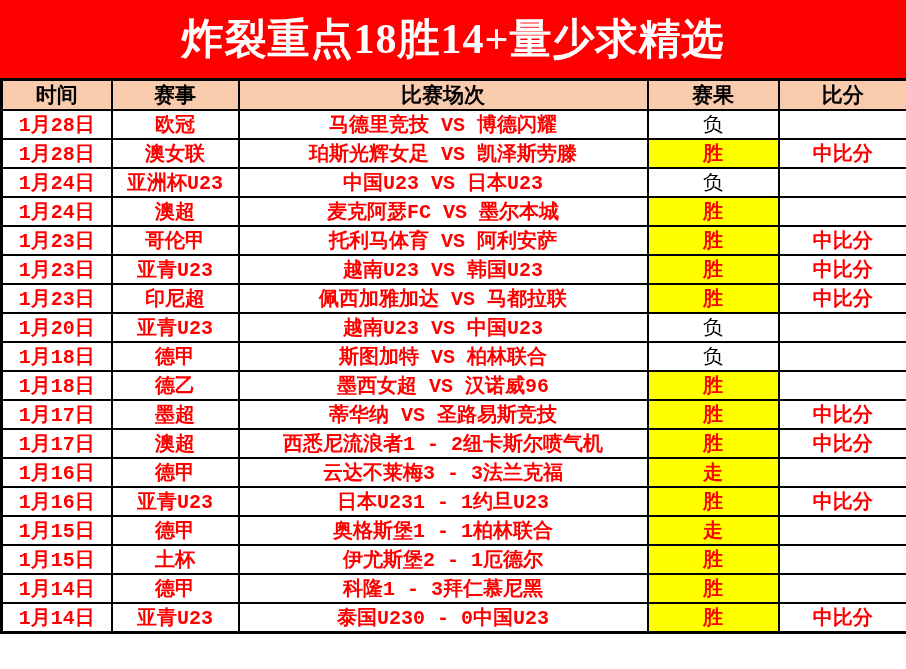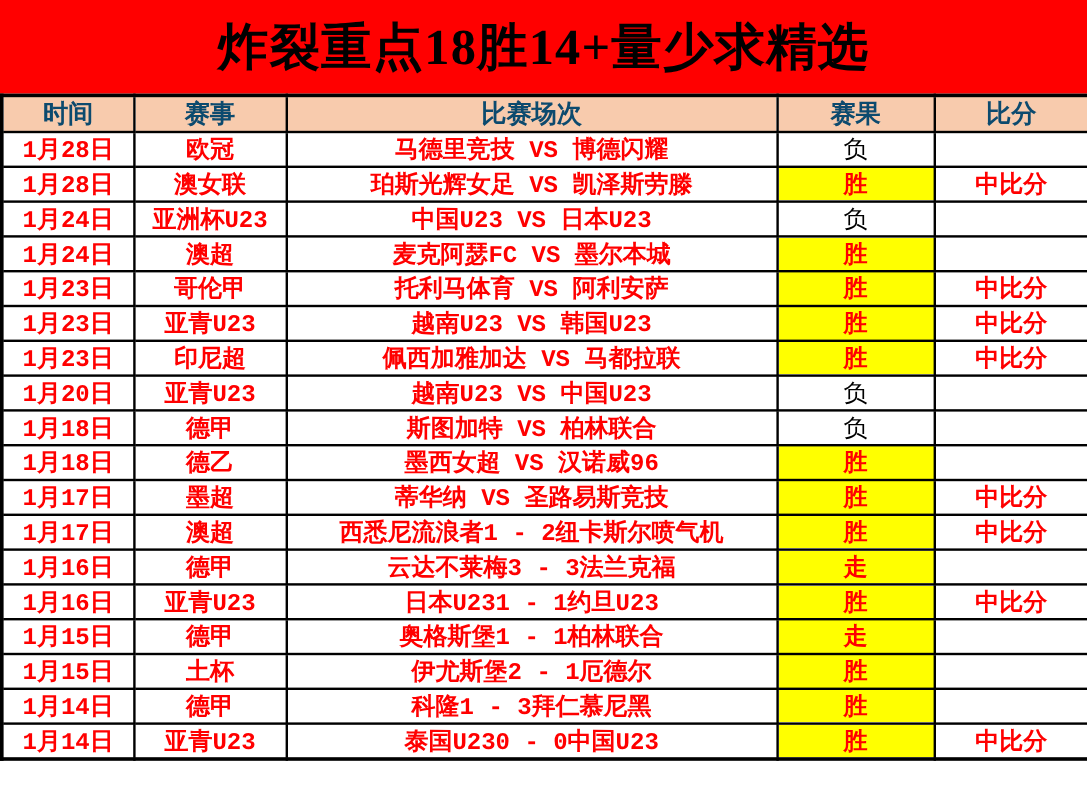--- a/index.html
+++ b/index.html
@@ -13,21 +13,21 @@
   }
   .banner {
     width: 906px;
     height: 78px;
     background: #ff0000;
     display: flex;
     align-items: center;
     justify-content: center;
   }
   .banner .title {
-    color: #000000;
+    color: #ffffff;
     font-size: 42px;
     font-weight: bold;
     letter-spacing: 1px;
     white-space: nowrap;
   }
   table.results {
     width: 906px;
     border-collapse: collapse;
     table-layout: fixed;
     border: 3px solid #000000;
@@ -39,21 +39,21 @@
     vertical-align: middle;
     padding: 0;
     overflow: hidden;
     white-space: nowrap;
   }
   table.results thead tr {
     height: 27px;
   }
   table.results thead th {
     background: #f8cbad;
-    color: #0c4a6e;
+    color: #000000;
     font-size: 21px;
     font-weight: bold;
   }
   table.results tbody tr {
     height: 24px;
     font-family: Liberation Mono, monospace;
   }
   table.results tbody td {
     font-size: 20px;
     font-weight: bold;

